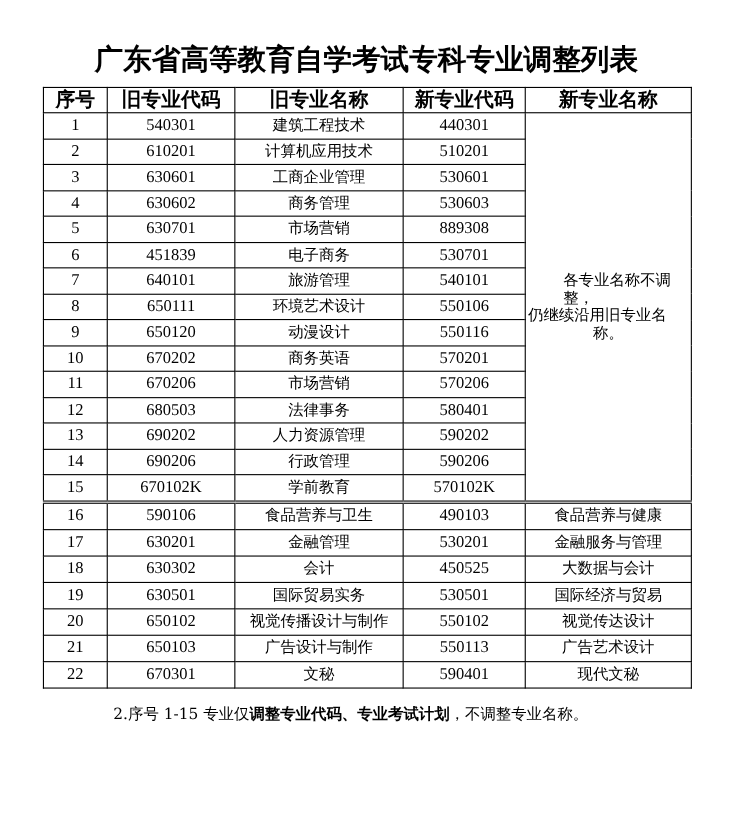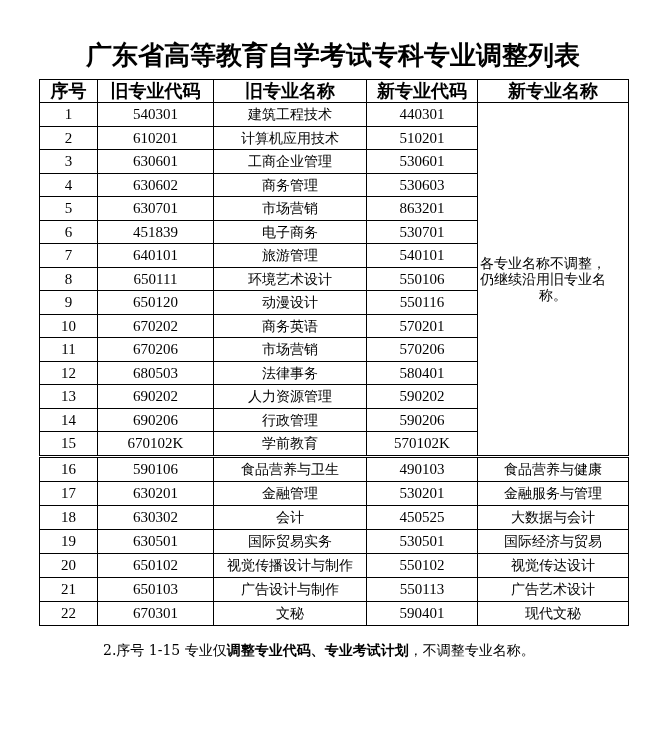--- a/index.html
+++ b/index.html
@@ -3,21 +3,21 @@
 <meta charset="utf-8">
 <style>
   html, body { margin: 0; padding: 0; background: #ffffff; }
   body {
     width: 666px; height: 744px; position: relative; overflow: hidden;
     font-family: "DejaVu Serif", "Liberation Serif", serif; color: #000;
   }
   .title {
     position: absolute; left: 0; top: 38px; width: 666px; text-align: center;
     font-size: 26px; font-weight: bold; letter-spacing: 0px; line-height: 34px;
-    font-family: Liberation Sans, sans-serif;
+    font-family: Liberation Serif, serif;
   }
   table.main {
     position: absolute; left: 39px; top: 79px;
     border-collapse: collapse; table-layout: fixed;
     width: 589px;
   }
   table.main td, table.main th {
     border: 1px solid #000; text-align: center; vertical-align: middle;
     padding: 0; font-size: 14px; line-height: 16px; white-space: nowrap; overflow: hidden;
   }
@@ -57,21 +57,21 @@
       <th>新专业名称</th>
     </tr>
   </thead>
   <tbody id="tbody">
       <tr>
         <td class="num">1</td>
         <td class="num">540301</td>
         <td>建筑工程技术</td>
         <td class="num">440301</td>
         <td class="merged" rowspan="15">
-          <span style="display: block;">各专业名称不调整，</span>
+          <span style="display: block; margin-left: 32px;">各专业名称不调整，</span>
           <span style="display: block;">仍继续沿用旧专业名</span>
           <span style="display: block; text-align: center;">称。</span>
         </td>
       </tr>
       <tr>
         <td class="num">2</td>
         <td class="num">610201</td>
         <td>计算机应用技术</td>
         <td class="num">510201</td>
       </tr>
@@ -84,21 +84,21 @@
       <tr>
         <td class="num">4</td>
         <td class="num">630602</td>
         <td>商务管理</td>
         <td class="num">530603</td>
       </tr>
       <tr>
         <td class="num">5</td>
         <td class="num">630701</td>
         <td>市场营销</td>
-        <td class="num">863201</td>
+        <td class="num">889308</td>
       </tr>
       <tr>
         <td class="num">6</td>
         <td class="num">451839</td>
         <td>电子商务</td>
         <td class="num">530701</td>
       </tr>
       <tr>
         <td class="num">7</td>
         <td class="num">640101</td>

